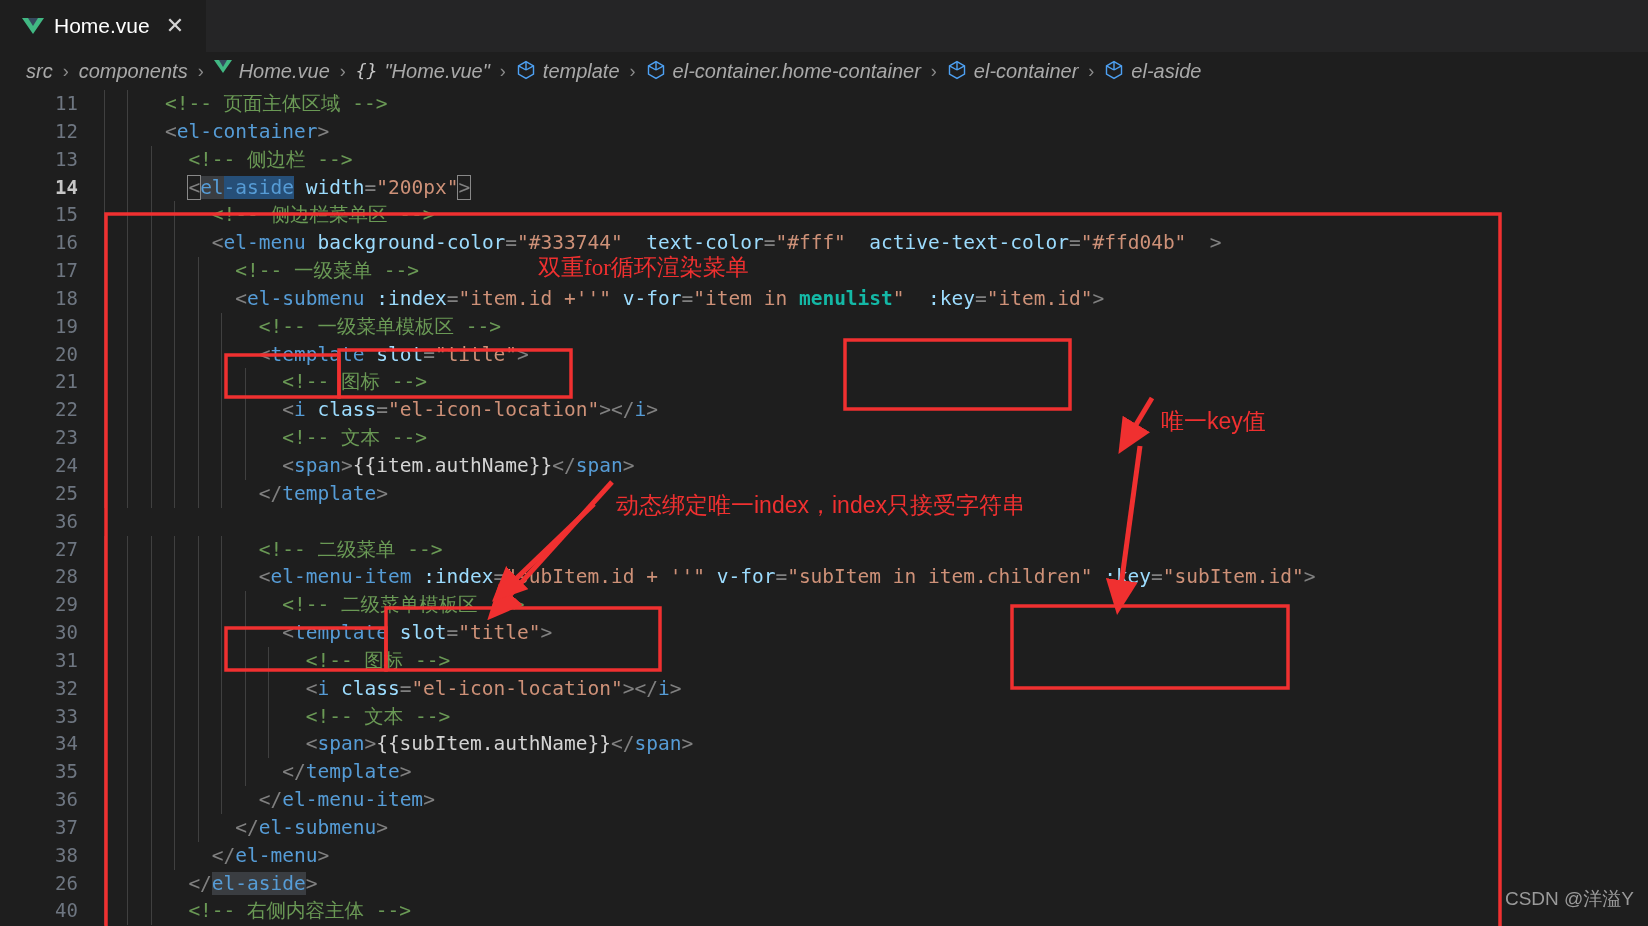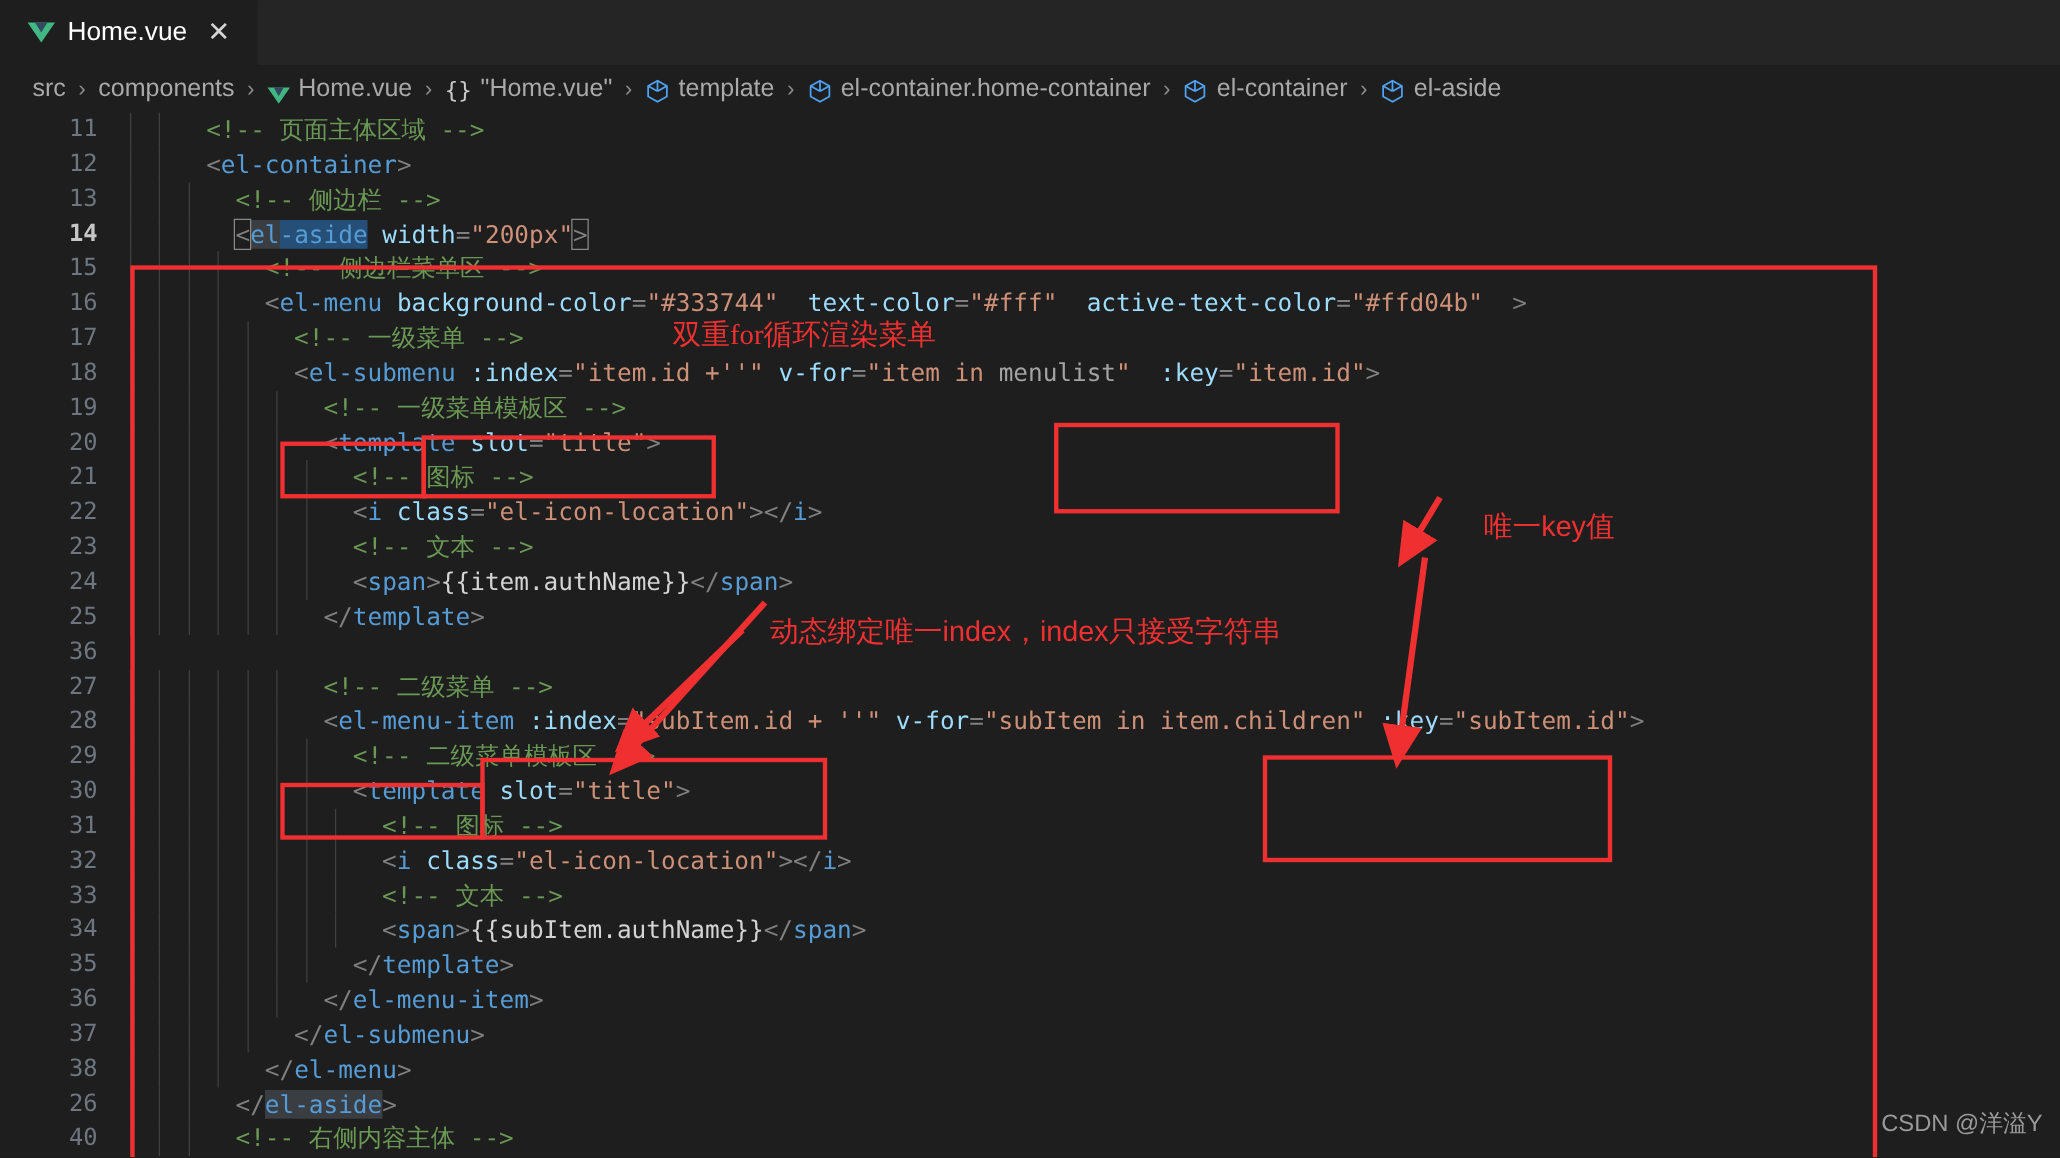--- a/index.html
+++ b/index.html
@@ -95,22 +95,23 @@
     color: #a9a9a9;
     white-space: nowrap;
   }
   .bc-sep {
     color: #8c8c8c;
     font-size: 18px;
     padding: 0 2px;
   }
   .bc-item {
     display: flex;
-    align-items: flex-end;
+    align-items: flex-start;
     gap: 7px;
+    font-style: italic;
   }
   .bc-vue {
     width: 0; height: 0;
     border-left: 9px solid transparent;
     border-right: 9px solid transparent;
     border-top: 13px solid #41b883;
     position: relative;
     flex: none;
   }
   .bc-vue::after {
@@ -175,21 +176,21 @@
     background: #404040;
   }
 
   
   .t-cmt  { color: #6a9955; }
   .t-tag  { color: #569cd6; }
   .t-punc { color: #808080; }
   .t-attr { color: #9cdcfe; }
   .t-str  { color: #ce9178; }
   .t-txt  { color: #d4d4d4; }
-  .t-mus  { color: #a3a3a3; }
+  .t-mus  { color: #14b8a6; font-weight: bold; }
   .sel    { background: #264f78; }
   .wordhl { background: #3a3d41; }
   .brkt   { outline: 1px solid #888; }
 
   
   .overlay {
     position: absolute;
     inset: 0;
     pointer-events: none;
   }
@@ -322,17 +323,17 @@
       <rect x="1012" y="516" width="276" height="82" fill="none" stroke="#f03030" stroke-width="3.5"></rect>
       <line x1="612" y1="392" x2="492" y2="525" stroke="#f03030" stroke-width="5" marker-end="url(#ah)"></line>
       <line x1="594" y1="414" x2="497" y2="507" stroke="#f03030" stroke-width="5" marker-end="url(#ah)"></line>
       <line x1="1152" y1="308" x2="1122" y2="358" stroke="#f03030" stroke-width="5" marker-end="url(#ah)"></line>
       <line x1="1140" y1="356" x2="1118" y2="518" stroke="#f03030" stroke-width="5" marker-end="url(#ah)"></line>
     </svg>
 
   <div class="overlay" id="anno-texts">
       <div class="anno-text" style="left: 538px; top: 162px; font-family: Liberation Serif, serif;">双重for循环渲染菜单</div>
       <div class="anno-text" style="left: 616px; top: 400px;">动态绑定唯一index，index只接受字符串</div>
-      <div class="anno-text" style="left: 1187px; top: 316px; text-align: right;">唯一key值</div>
+      <div class="anno-text" style="left: 1161px; top: 316px; text-align: right;">唯一key值</div>
     </div>
 
   <div class="watermark">CSDN @洋溢Y</div>
 </div>
 
 </body></html>

